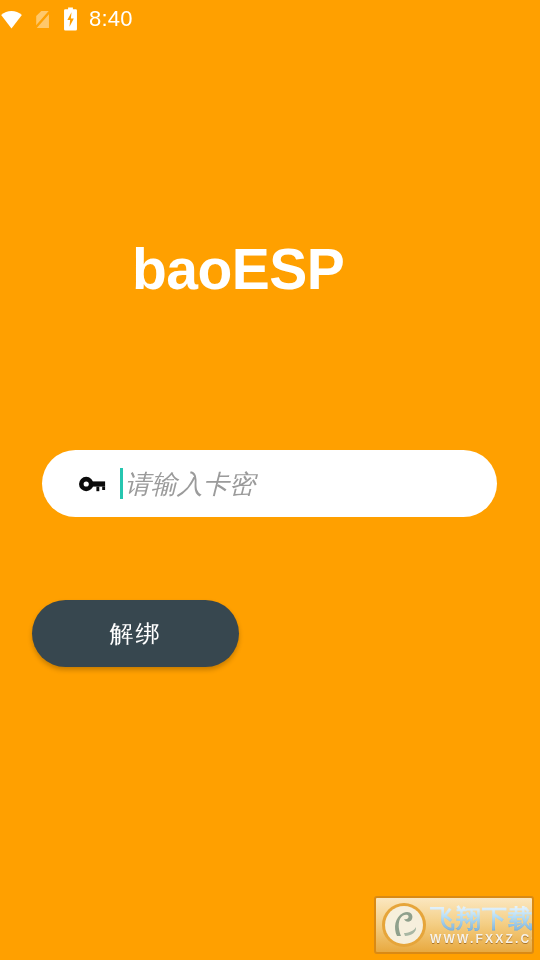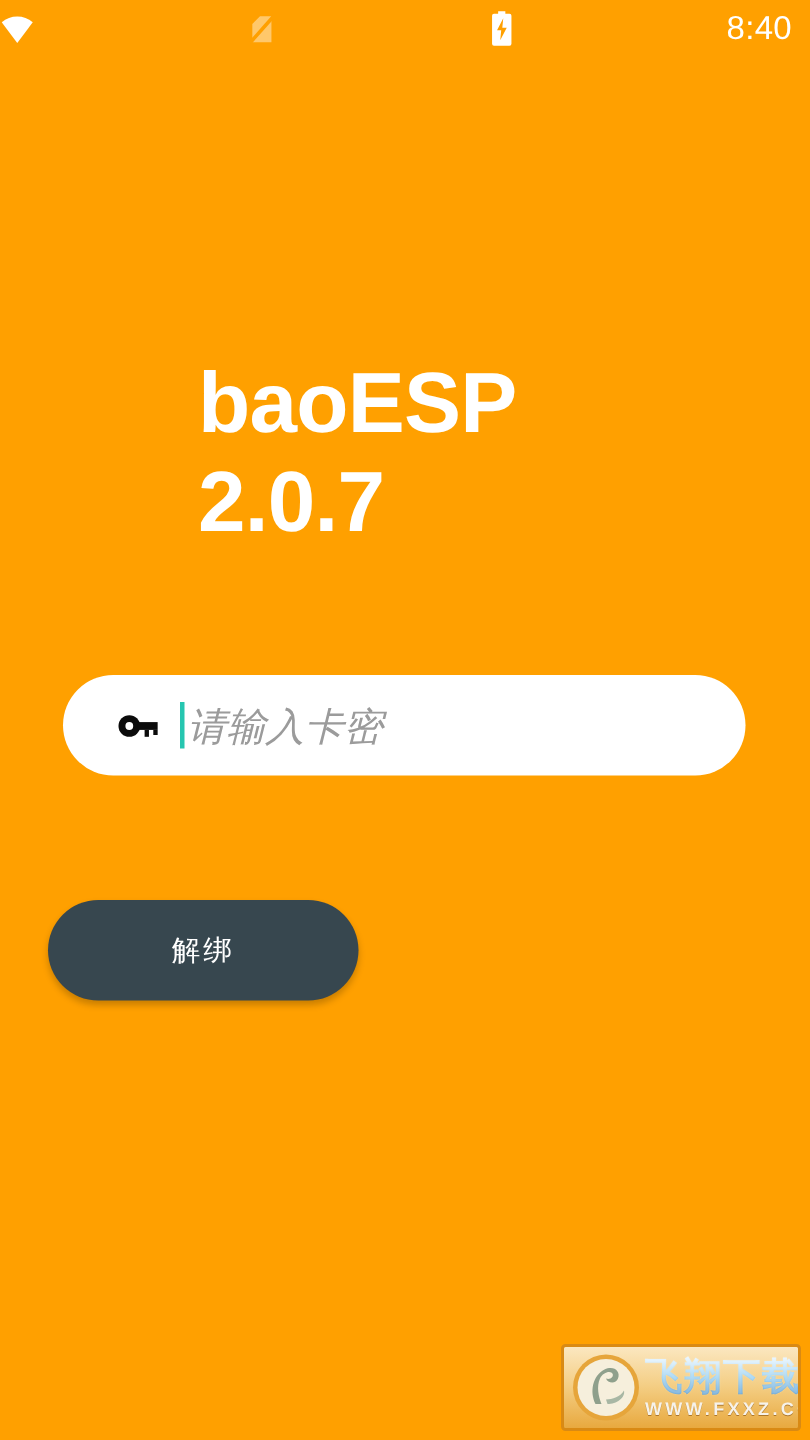--- a/index.html
+++ b/index.html
@@ -11,21 +11,21 @@
     background:#FFA000;
     font-family:"Liberation Sans","DejaVu Sans",sans-serif;
     position:relative;
     -webkit-font-smoothing:antialiased;
   }
 
   
   .statusbar {
     position:absolute; top:0; left:0;
     width:540px; height:38px;
-    display:flex; align-items:center; justify-content:space-between;
+    display:flex; align-items:center; justify-content:flex-start;
     padding-right:12px;
     gap:9px;
   }
   .sb-icon { display:block; }
   .wifi-ico { width:23px; height:23px; }
   .sim-ico  { width:22px; height:23px; opacity:0.42; }
   .batt-ico { width:15px; height:24px; }
   .sb-time {
     color:#FFFFFF;
     font-size:22px;
@@ -87,21 +87,21 @@
     width:448px; height:67px;
     display:flex;
     justify-content:space-between;
   }
   .btn {
     width:207px; height:67px;
     background:#37474F;
     border:none;
     border-radius:34px;
     color:#FFFFFF;
-    font-size:19px;
+    font-size:24px;
     font-family:"Liberation Sans","DejaVu Sans",sans-serif;
     letter-spacing:2px;
     cursor:pointer;
     box-shadow:0 3px 5px rgba(0,0,0,0.22);
     display:flex; align-items:center; justify-content:center;
   }
 
   
   .watermark {
     position:absolute;
@@ -151,21 +151,20 @@
   <svg class="sb-icon batt-ico" viewBox="0 0 16 26">
     <path d="M5.4 0.6 H10.6 V2.4 H13.6 A1.4 1.4 0 0 1 15 3.8 V24 A1.4 1.4 0 0 1 13.6 25.4 H2.4 A1.4 1.4 0 0 1 1 24 V3.8 A1.4 1.4 0 0 1 2.4 2.4 H5.4 Z" fill="#FFFFFF"></path>
     <path d="M9.1 5.6 L4.6 14.2 H7.6 L6.9 21.4 L11.6 12.4 H8.4 Z" fill="#FFA000"></path>
   </svg>
 
   <span class="sb-time">8:40</span>
 </div>
 
 <div class="title-block">
   <div class="title-line">baoESP</div>
-  <div class="title-line">2.0.7</div>
 </div>
 
 <div class="input-wrap">
   <svg class="key-ico" viewBox="0 0 30 30">
     <circle cx="9.2" cy="15" r="7.2" fill="#0B0B0B"></circle>
     <circle cx="9.2" cy="15" r="2.6" fill="#FFFFFF"></circle>
     <rect x="14.5" y="12.4" width="13.6" height="5.2" fill="#0B0B0B"></rect>
     <rect x="19.4" y="17.6" width="2.9" height="4.6" fill="#0B0B0B"></rect>
     <rect x="25.2" y="17.6" width="2.9" height="3.4" fill="#0B0B0B"></rect>
   </svg>

